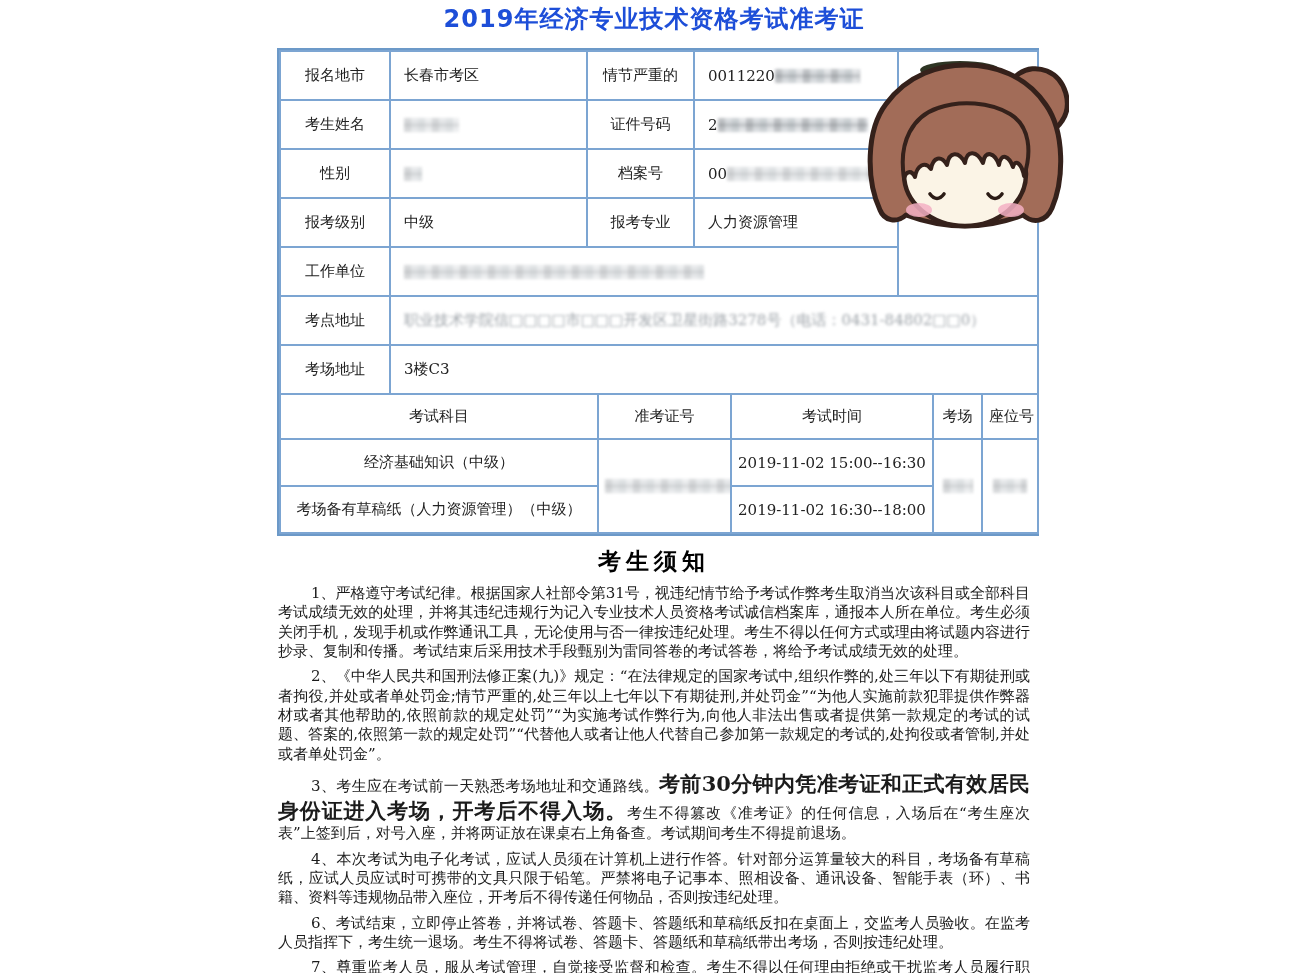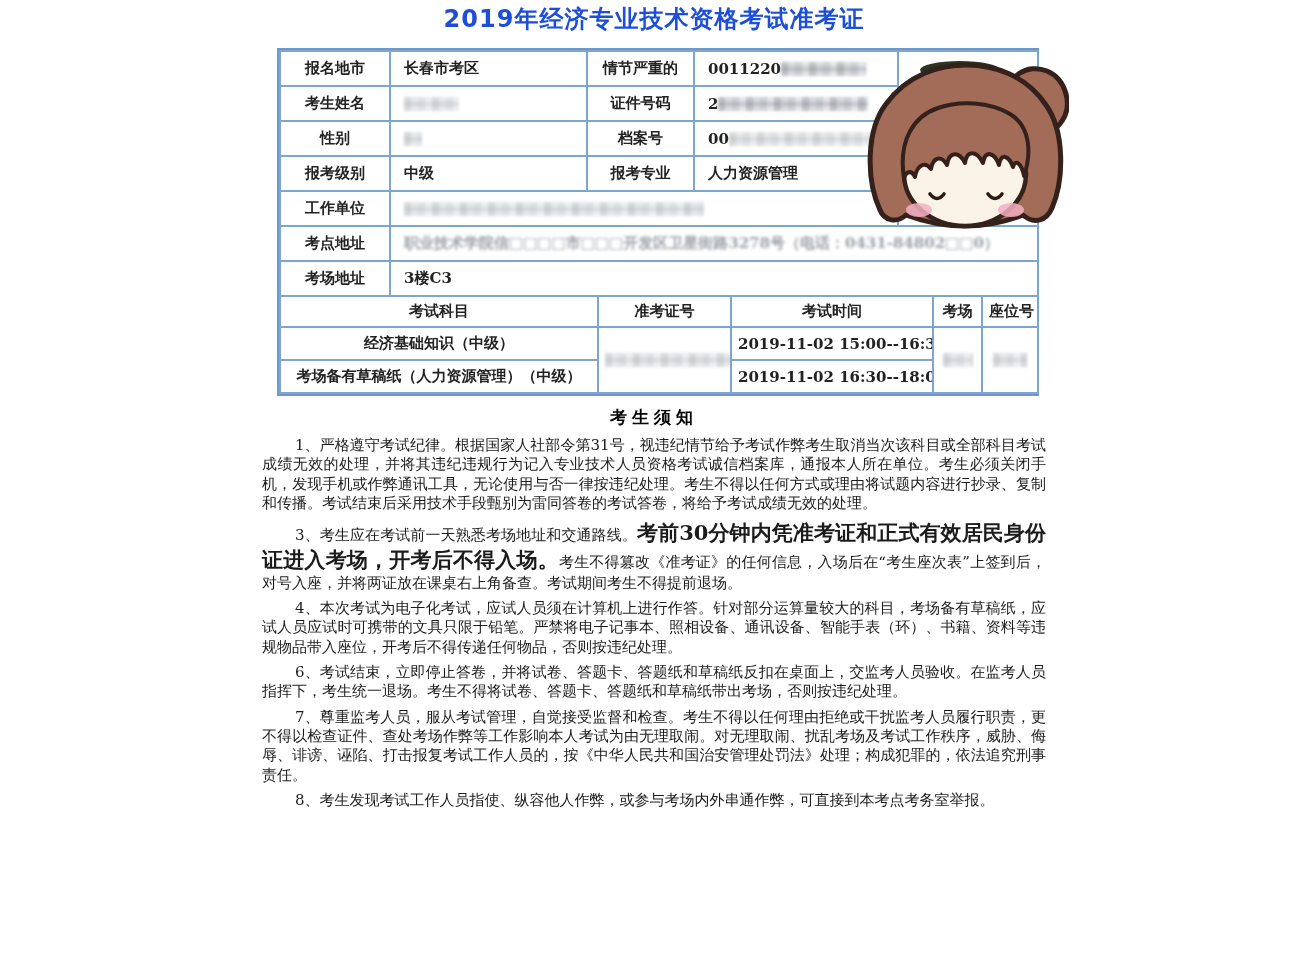--- a/index.html
+++ b/index.html
@@ -11,21 +11,21 @@
     text-align:center;margin:3px 0 0;letter-spacing:1px;
     font:bold 24px "DejaVu Sans","Liberation Sans",sans-serif;color:#1d4ed8;
   }
   .doc{width:784px;margin:0 auto;position:relative;}
   
   .twrap{
     position:relative;margin:13px 0 0 15px;width:758px;
     border:2px solid #6C99C8;background:#fff;
   }
   table{border-collapse:collapse;table-layout:fixed;width:758px;font-size:15px;color:#222;}
-  td,th{border:2px solid #7CA5D2;padding:0 6px;height:33px;overflow:hidden;white-space:nowrap;font-weight:bold;}
+  td,th{border:2px solid #7CA5D2;padding:7px 6px;height:33px;overflow:hidden;white-space:nowrap;font-weight:normal;}
   .tbl1 .lbl{text-align:center;}
   .tbl1 .val{text-align:left;padding-left:13px;}
   .tbl2 th,.tbl2 td{text-align:center;}
   .tbl2 th{height:29px;}
   .tbl2 td{height:31px;}
   .tbl2 tr:first-child th{border-top:0;}
   .photo{background:#fff;}
   
   .mz{
     display:inline-block;height:14px;vertical-align:-2px;border-radius:1px;
@@ -36,24 +36,24 @@
     background-blend-mode:multiply;
   }
   .faint{opacity:.5;}
   .w18{width:18px}.w55{width:55px}.w85{width:85px}.w140{width:140px}
   .w150{width:150px}.w165{width:165px}.w300{width:300px}.w30{width:30px}.w34{width:34px}
   .ghost{color:#9aa0a6;filter:blur(1.6px);}
   
   .avatar{position:absolute;left:585px;top:10px;width:205px;height:176px;z-index:6;}
   
   .notice-title{
-    text-align:center;font-size:17px;font-weight:bold;letter-spacing:5px;
+    text-align:center;font-size:23px;font-weight:bold;letter-spacing:5px;
     margin:10px 0 7px;color:#000;
   }
-  .notice p{margin:0 0 6px;line-height:1.29;text-align:justify;text-indent:2.2em;font-size:15px;}
+  .notice p{margin:0 16px 6px;line-height:1.29;text-align:justify;text-indent:2.2em;font-size:15px;}
   .big{font-weight:bold;font-size:21px;}
 </style>
 </head>
 <body>
 
 <h1 class="page-title">2019年经济专业技术资格考试准考证</h1>
 
 <div class="doc">
 
   <div class="twrap">
@@ -146,20 +146,21 @@
       <path d="M66 134 Q 73 143 80 134" fill="none" stroke="#2b1b15" stroke-width="3.6" stroke-linecap="round"></path>
       <path d="M124 134 Q 131 143 138 134" fill="none" stroke="#2b1b15" stroke-width="3.6" stroke-linecap="round"></path>
       <ellipse cx="55" cy="150" rx="13" ry="7" fill="#F3AFC3" opacity="0.85"></ellipse>
       <ellipse cx="147" cy="150" rx="13" ry="7" fill="#F3AFC3" opacity="0.85"></ellipse>
     </svg>
   </div>
 
   <div class="notice">
     <h2 class="notice-title">考生须知</h2>
     <p><span>1、严格遵守考试纪律。根据国家人社部令第31号，视违纪情节给予考试作弊考生取消当次该科目或全部科目考试成绩无效的处理，并将其违纪违规行为记入专业技术人员资格考试诚信档案库，通报本人所在单位。考生必须关闭手机，发现手机或作弊通讯工具，无论使用与否一律按违纪处理。考生不得以任何方式或理由将试题内容进行抄录、复制和传播。考试结束后采用技术手段甄别为雷同答卷的考试答卷，将给予考试成绩无效的处理。</span></p>
+    <p><span>2、《中华人民共和国刑法修正案(九)》规定：“在法律规定的国家考试中,组织作弊的,处三年以下有期徒刑或者拘役,并处或者单处罚金;情节严重的,处三年以上七年以下有期徒刑,并处罚金”“为他人实施前款犯罪提供作弊器材或者其他帮助的,依照前款的规定处罚”“为实施考试作弊行为,向他人非法出售或者提供第一款规定的考试的试题、答案的,依照第一款的规定处罚”“代替他人或者让他人代替自己参加第一款规定的考试的,处拘役或者管制,并处或者单处罚金”。</span></p>
     <p><span>3、考生应在考试前一天熟悉考场地址和交通路线。</span><span class="big">考前30分钟内凭准考证和正式有效居民身份证进入考场，开考后不得入场。</span><span>考生不得篡改《准考证》的任何信息，入场后在“考生座次表”上签到后，对号入座，并将两证放在课桌右上角备查。考试期间考生不得提前退场。</span></p>
     <p><span>4、本次考试为电子化考试，应试人员须在计算机上进行作答。针对部分运算量较大的科目，考场备有草稿纸，应试人员应试时可携带的文具只限于铅笔。严禁将电子记事本、照相设备、通讯设备、智能手表（环）、书籍、资料等违规物品带入座位，开考后不得传递任何物品，否则按违纪处理。</span></p>
     <p><span>6、考试结束，立即停止答卷，并将试卷、答题卡、答题纸和草稿纸反扣在桌面上，交监考人员验收。在监考人员指挥下，考生统一退场。考生不得将试卷、答题卡、答题纸和草稿纸带出考场，否则按违纪处理。</span></p>
     <p><span>7、尊重监考人员，服从考试管理，自觉接受监督和检查。考生不得以任何理由拒绝或干扰监考人员履行职责，更不得以检查证件、查处考场作弊等工作影响本人考试为由无理取闹。对无理取闹、扰乱考场及考试工作秩序，威胁、侮辱、诽谤、诬陷、打击报复考试工作人员的，按《中华人民共和国治安管理处罚法》处理；构成犯罪的，依法追究刑事责任。</span></p>
     <p><span>8、考生发现考试工作人员指使、纵容他人作弊，或参与考场内外串通作弊，可直接到本考点考务室举报。</span></p>
   </div>
 
 </div>
 
 </body></html>

